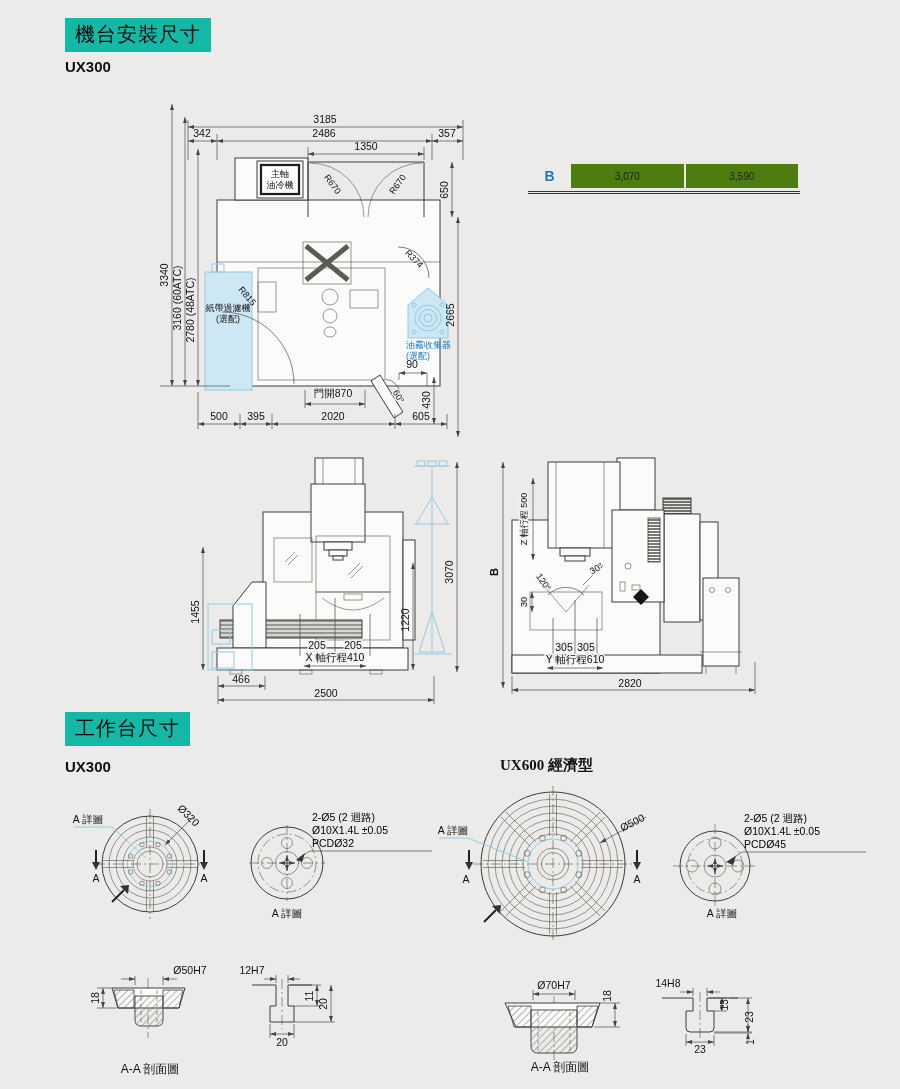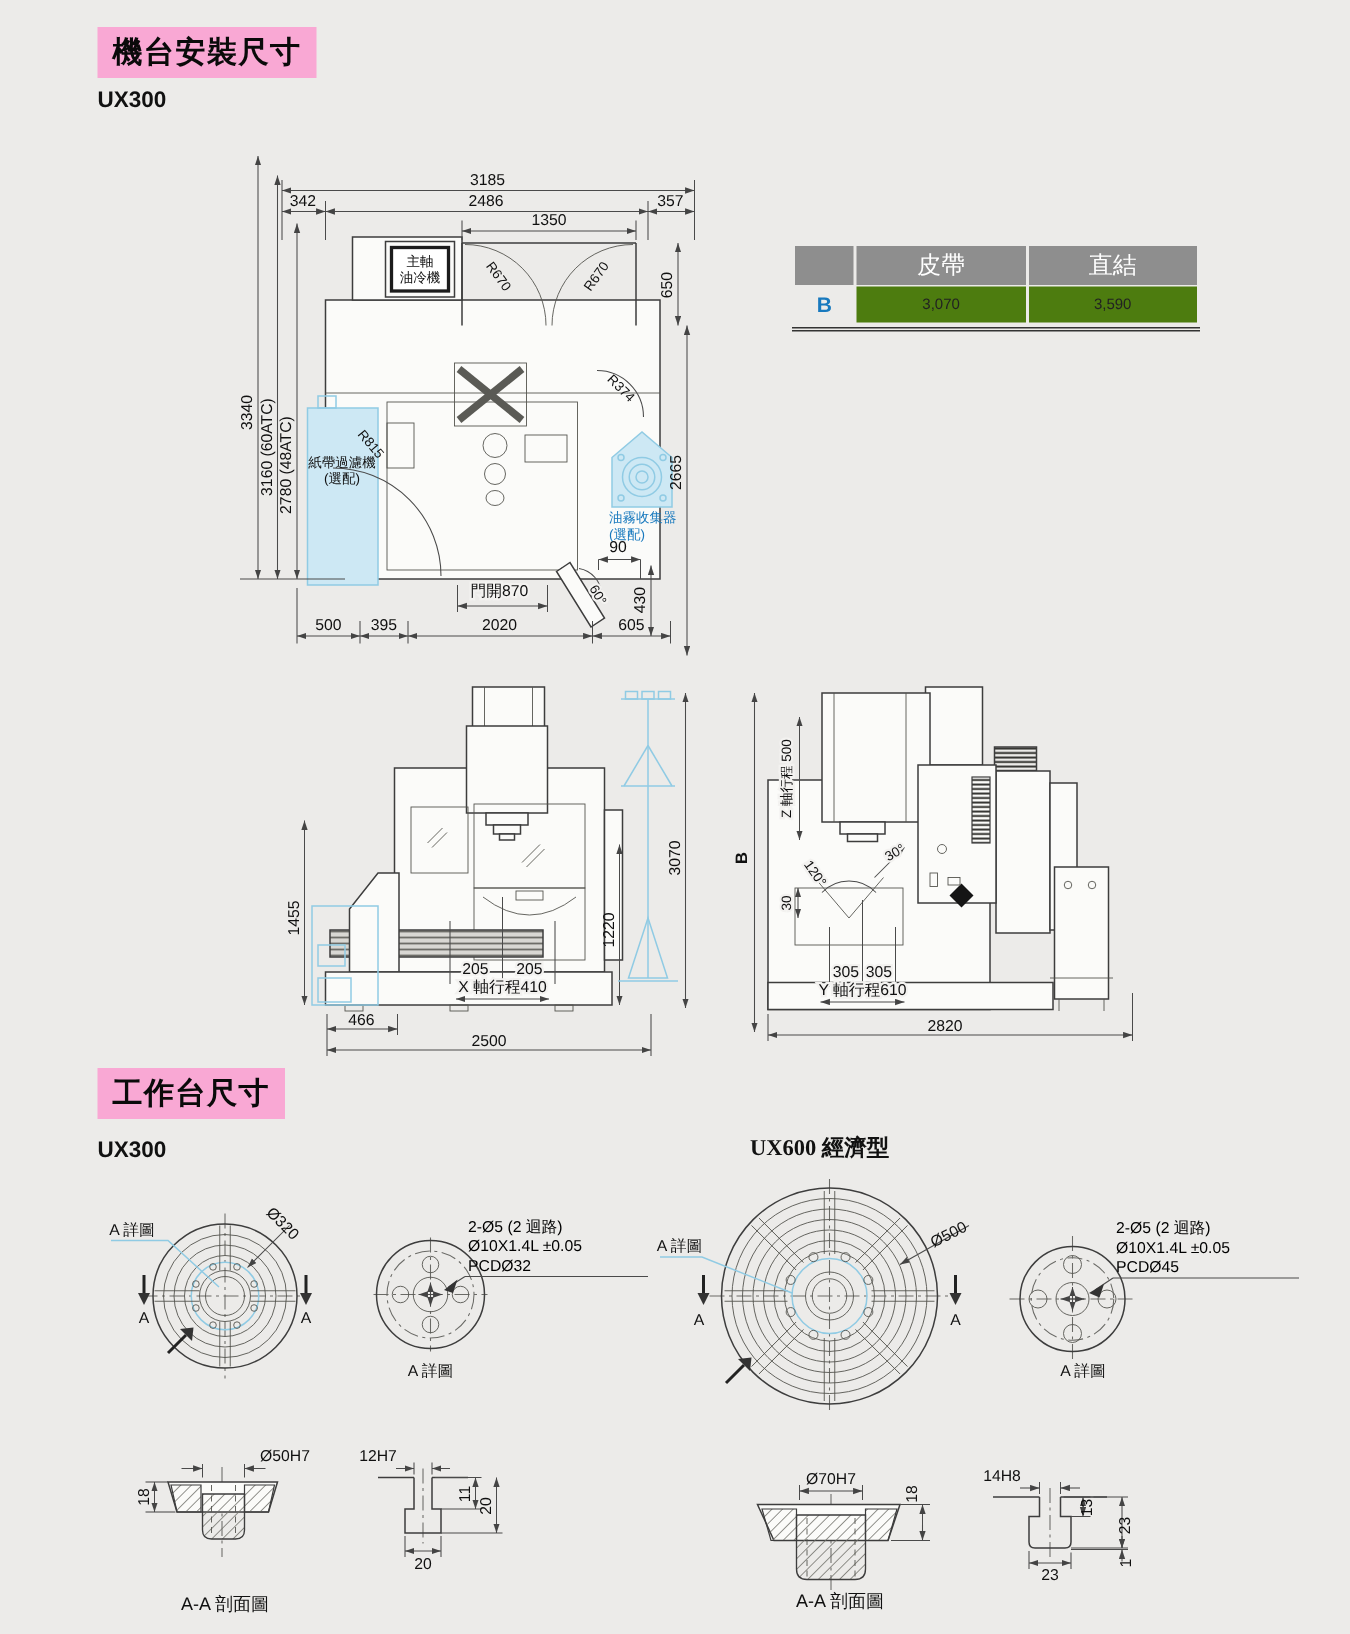--- a/index.html
+++ b/index.html
@@ -1,19 +1,19 @@
 <!DOCTYPE html>
 <html><head>
 <meta charset="utf-8">
 <style>
   html,body{margin:0;padding:0;background:#ecebe9;}
   .page{position:relative;width:900px;height:1089px;background:#ecebe9;overflow:hidden;
         font-family:"Liberation Sans",sans-serif;color:#111;}
-  .badge{position:absolute;left:65px;background:#f9a8d4;color:#0a0a0a;
-         font-size:20px;font-weight:bold;padding:3px 10px 4px;letter-spacing:1px;text-align:center;}
+  .badge{position:absolute;left:65px;background:#14b8a6;color:#0a0a0a;
+         font-size:20px;font-weight:normal;padding:3px 10px 4px;letter-spacing:1px;text-align:center;}
   .model{position:absolute;font-size:15px;font-weight:bold;color:#111;}
   
   .spec{position:absolute;left:528px;top:163px;width:272px;border-collapse:separate;border-spacing:2px 1px;
         border-bottom:3px double #333;padding-bottom:2px;}
   .spec th{background:#8e8e8e;color:#fff;font-size:16px;font-weight:normal;height:24px;text-align:center;}
   .spec td{background:#4d7c0f;font-size:10px;height:22px;text-align:center;color:#222;}
   .spec .rowlabel{background:transparent;color:#1879be;font-weight:bold;font-size:14px;}
   .spec col.c0{width:40px;} .spec col.c1{width:115px;} .spec col.c2{width:115px;}
   
   svg{position:absolute;overflow:visible;}
@@ -40,25 +40,20 @@
   <div class="badge" style="top:18px;">機台安裝尺寸</div>
   <div class="model" style="left:65px;top:58px;">UX300</div>
 
   <table class="spec">
     <colgroup>
         <col class="c0">
         <col class="c1">
         <col class="c2">
       </colgroup>
     <tbody>
-        <tr>
-      <th></th>
-      <th>皮帶</th>
-      <th>直結</th>
-    </tr>
     <tr>
       <td class="rowlabel">B</td>
       <td>3,070</td>
       <td>3,590</td>
     </tr>
   </tbody>
     </table>
 
   <svg style="left:140px;top:100px;" width="370" height="350" viewBox="140 100 370 350">
     <defs>

